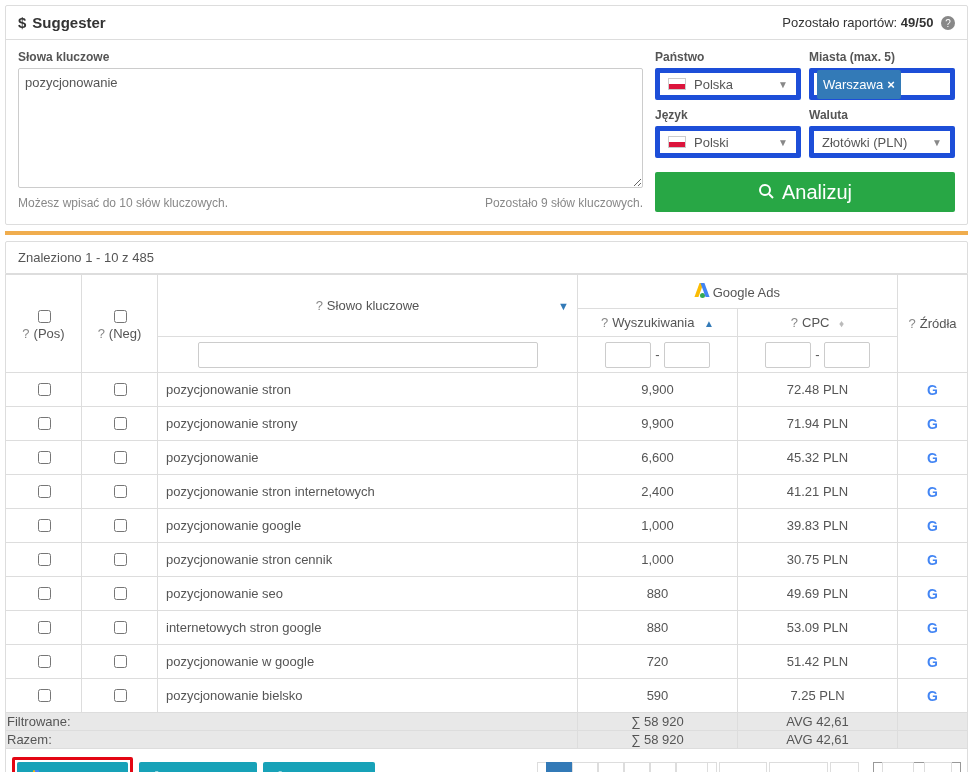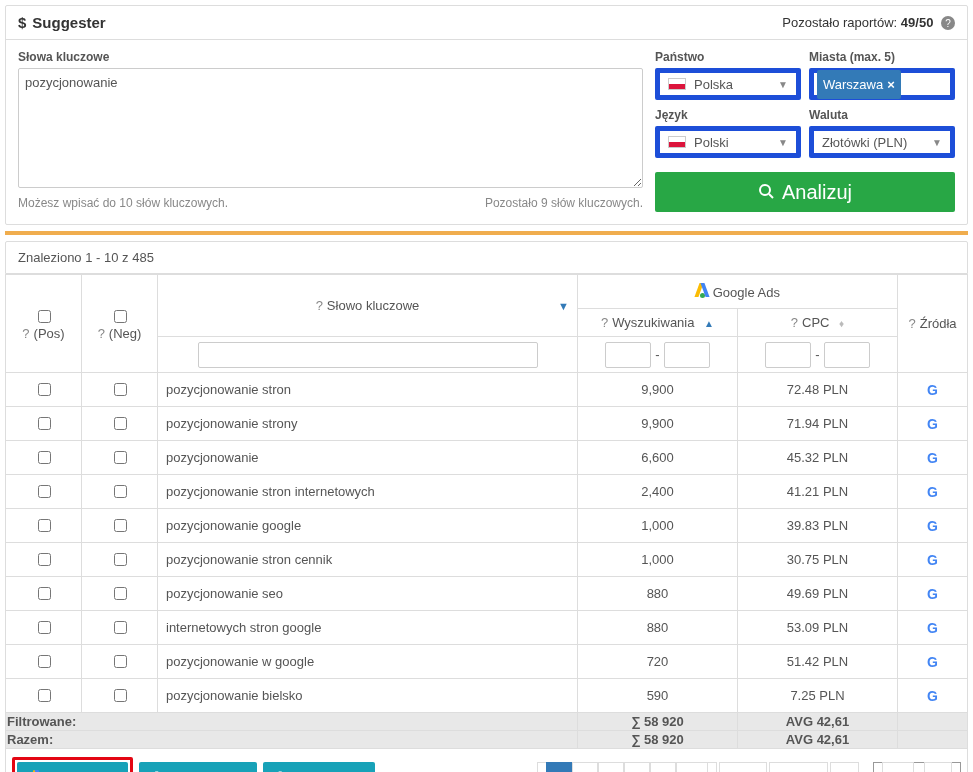--- a/index.html
+++ b/index.html
@@ -33,21 +33,21 @@
   thead .hrow3 th { height: 36px; padding: 4px; }
   th .q { color: #888; margin-right: 4px; }
   .sort-up { color: #337ab7; font-size: 10px; margin-left: 6px; }
   .sort-neutral { color: #bbb; font-size: 10px; margin-left: 6px; }
   .filter-input { width: 100%; height: 26px; border: 1px solid #ccc; border-radius: 2px; padding: 2px 4px; font-size: 12px; }
   .range { display: flex; align-items: center; justify-content: center; gap: 4px; }
   .range input { width: 46px; height: 26px; border: 1px solid #ccc; border-radius: 2px; text-align: center; font-size: 12px; }
   tbody td { padding: 7px 8px; font-size: 13px; color: #555; }
   td.center { text-align: center; }
   td.right { text-align: center; }
-  tfoot td, .sumrow td { background: #e8e8e8; font-weight: bold; color: #555; margin-top: 38px; }
+  tfoot td, .sumrow td { background: #e8e8e8; font-weight: normal; color: #555; margin-top: 38px; }
   .footer-bar { display: flex; align-items: center; padding: 8px 6px; margin: 0 5px; border: 1px solid #ddd; border-top: none; gap: 6px; }
   .btn { border: none; border-radius: 2px; padding: 7px 12px; font-size: 13px; cursor: pointer; display: inline-flex; align-items: center; gap: 6px; color: #fff; }
   .btn-info { background: #17a2b8; }
   .btn-gads { background: #17a2b8; }
   .gads-wrap { border: 3px solid #e30613; padding: 2px; border-radius: 2px; }
   .pager { margin-left: auto; display: flex; align-items: center; gap: 2px; }
   .pager span, .pager a { display: inline-flex; align-items: center; justify-content: center; min-width: 26px; height: 30px; padding: 0 8px; border: 1px solid #ddd; color: #555; font-size: 13px; background: #fff; }
   .pager .active { background: #337ab7; color: #fff; border-color: #337ab7; }
   .pager .link { border: none; color: #888; }
   .page-size { margin-left: 12px; height: 30px; border: 1px solid #999; padding: 0 8px; display: flex; align-items: center; gap: 10px; color: #555; }

